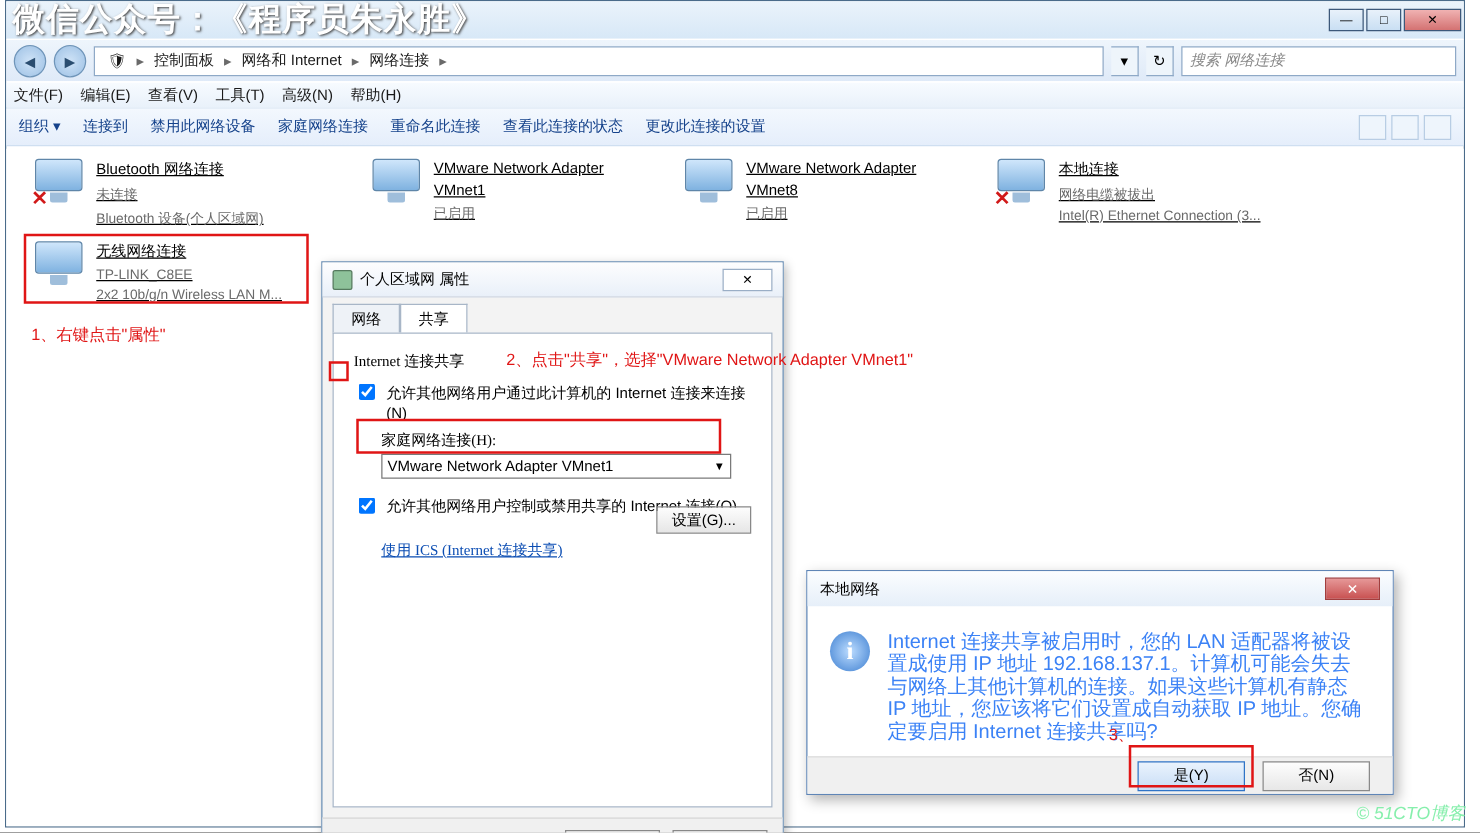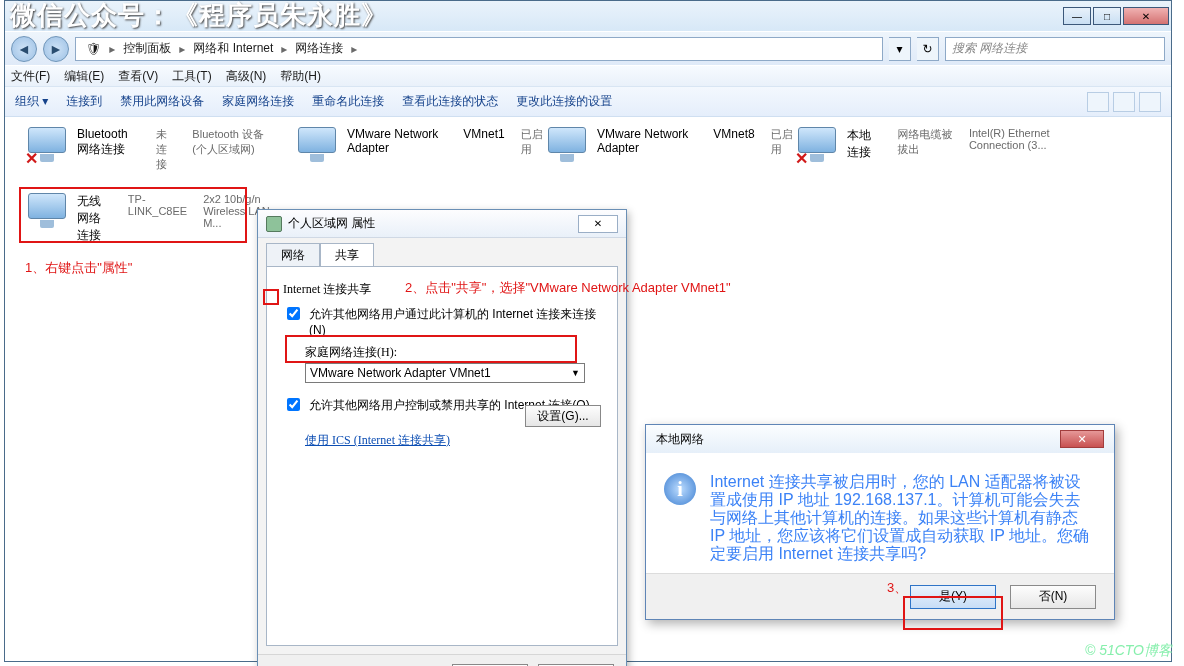--- a/index.html
+++ b/index.html
@@ -29,21 +29,21 @@
   .toolbar .tiny { margin-left:auto; display:flex; gap:4px; }
   .tinybtn { width:22px; height:20px; border:1px solid #b8cde4; background:#eef5fc;}
 
   .content { position:absolute; left:0; top:118px; right:0; bottom:0; background:#fff; }
 
   .conn { position:absolute; display:flex; gap:8px; width:250px; }
   .conn .cicon { width:44px; height:40px; flex-shrink:0; position:relative; }
   .monitor { width:38px; height:26px; background:linear-gradient(#cfe6fb,#7fb2e0); border:1px solid #5f86a9; border-radius:3px; position:absolute; top:0; left:3px;}
   .stand { position:absolute; width:14px; height:8px; background:#9fbedb; left:15px; top:27px; border-radius:0 0 2px 2px;}
   .xred { position:absolute; color:#d11919; font-weight:bold; font-size:16px; left:0; top:22px;}
-  .sub { display:flex; flex-direction:row; gap:16px; font-size:12px; }
+  .sub { display:flex; flex-direction:column; gap:4px; font-size:12px;text-decoration:underline; }
   .sub .h { color:#000; }
   .sub .s { color:#6a6a6a; font-size:11px; }
 
   .redbox { position:absolute; border:2px solid #e01515; pointer-events:none; }
   .anno { position:absolute; color:#e01515; font-size:13px; }
 
   .dlg { position:absolute; border:1px solid #6a8fb5; background:#f3f3f3; box-shadow:2px 3px 8px rgba(0,0,0,.28); }
   .dlg-title { height:28px; background:linear-gradient(#fdfdfe,#e9f0f9); display:flex; align-items:center; padding:0 8px; border-bottom:1px solid #cfd8e4; font-size:12px; }
   .dlg-title .adpi { width:16px;height:16px;background:#8ec29a;border:1px solid #557a5e;border-radius:2px;margin-right:6px;}
   .dlg-close { margin-left:auto; width:40px; height:18px; border:1px solid #9aaec6; background:#fff; display:flex; align-items:center; justify-content:center; font-size:10px;}
@@ -55,27 +55,27 @@
   .grouphdr { font-size:12px; margin-bottom:8px; font-family:SimSun, serif; }
   .cbrow { display:flex; align-items:flex-start; gap:6px; margin:2px 0; font-family:SimSun, serif; font-size:12px; line-height:16px;}
   .cbrow input { margin-top:1px; }
   .sublabel { margin:6px 0 2px 22px; font-family:SimSun, serif; font-size:12px;}
   .combo { margin-left:22px; width:280px; height:20px; border:1px solid #7a7a7a; background:#fff; display:flex; align-items:center; padding:0 4px; font-family:SimSun, serif; font-size:12px; justify-content:space-between;}
   .combo .dd { font-size:9px; }
   .link { color:#0b4db3; text-decoration:underline; margin:16px 0 0 22px; display:inline-block; font-family:SimSun, serif;}
   .btnw { width:76px; height:22px; border:1px solid #888; background:linear-gradient(#fdfdfd,#e6e6e6); font-size:12px; display:inline-flex; align-items:center; justify-content:center;}
   .dlg-foot { height:40px; display:flex; align-items:center; justify-content:flex-end; gap:10px; padding:0 12px; border-top:1px solid #d6d6d6; background:#f0f0f0;}
 
-  .msg { position:absolute; border:1px solid #5f85b6; background:#fff; box-shadow:3px 4px 10px rgba(0,0,0,.3);}
+  .msg { position:absolute; border:1px solid #5f85b6; background:#fff; box-shadow:3px 4px 10px rgba(0,0,0,.3);margin-top:32px;}
   .msg-title { height:28px; background:linear-gradient(#fbfdff,#e6eff9); display:flex; align-items:center; padding:0 10px; font-size:12px; }
   .msg-close { margin-left:auto; width:44px; height:18px; background:linear-gradient(#e69898,#c85151); border:1px solid #a23d3d; display:flex; align-items:center; justify-content:center; color:#fff; font-size:11px;}
   .msg-body { display:flex; padding:20px 18px 10px 18px; gap:14px;}
   .infoicon { width:32px; height:32px; border-radius:50%; background:radial-gradient(#bcdcff,#3c7ed0); color:#fff; font-weight:bold; font-size:20px; display:flex; align-items:center; justify-content:center; flex-shrink:0; font-family:Georgia, serif;}
   .msg-text { font-size:16px; color:#3b82f6; line-height:18px; }
-  .msg-foot { height:46px; background:#f0f0f0; border-top:1px solid #dcdcdc; display:flex; align-items:center; justify-content:flex-end; gap:14px; padding:0 18px;}
+  .msg-foot { height:30px; background:#f0f0f0; border-top:1px solid #dcdcdc; display:flex; align-items:center; justify-content:flex-end; gap:14px; padding:0 18px;}
   .msg-btn { width:86px; height:24px; border:1px solid #8a8a8a; background:linear-gradient(#fdfdfd,#e7e7e7); font-size:12px; display:inline-flex; align-items:center; justify-content:center;}
   .msg-btn.primary { border:1px solid #2f74c7; background:linear-gradient(#eaf3fd,#c8ddf6);}
 </style>
 </head>
 <body>
 
 <div class="white-bg"></div>
 <div class="watermark">微信公众号：《程序员朱永胜》</div>
 
 <div class="win">

